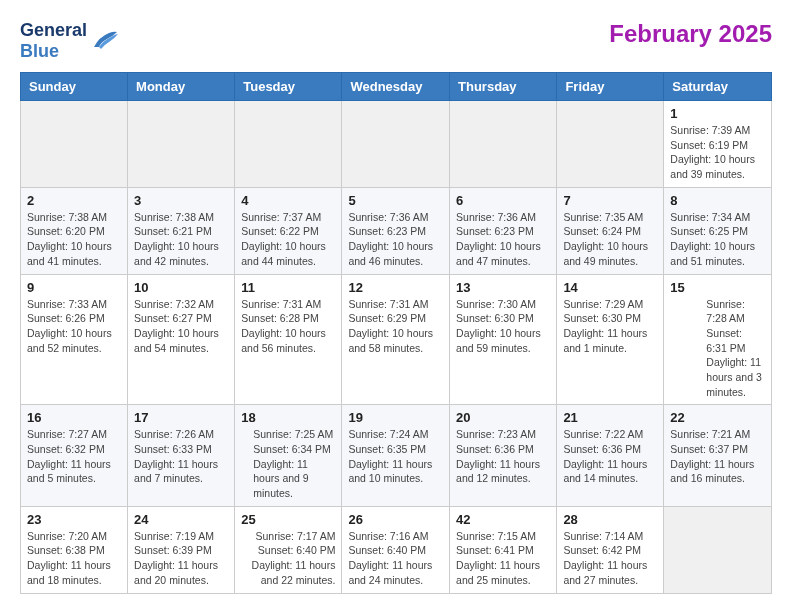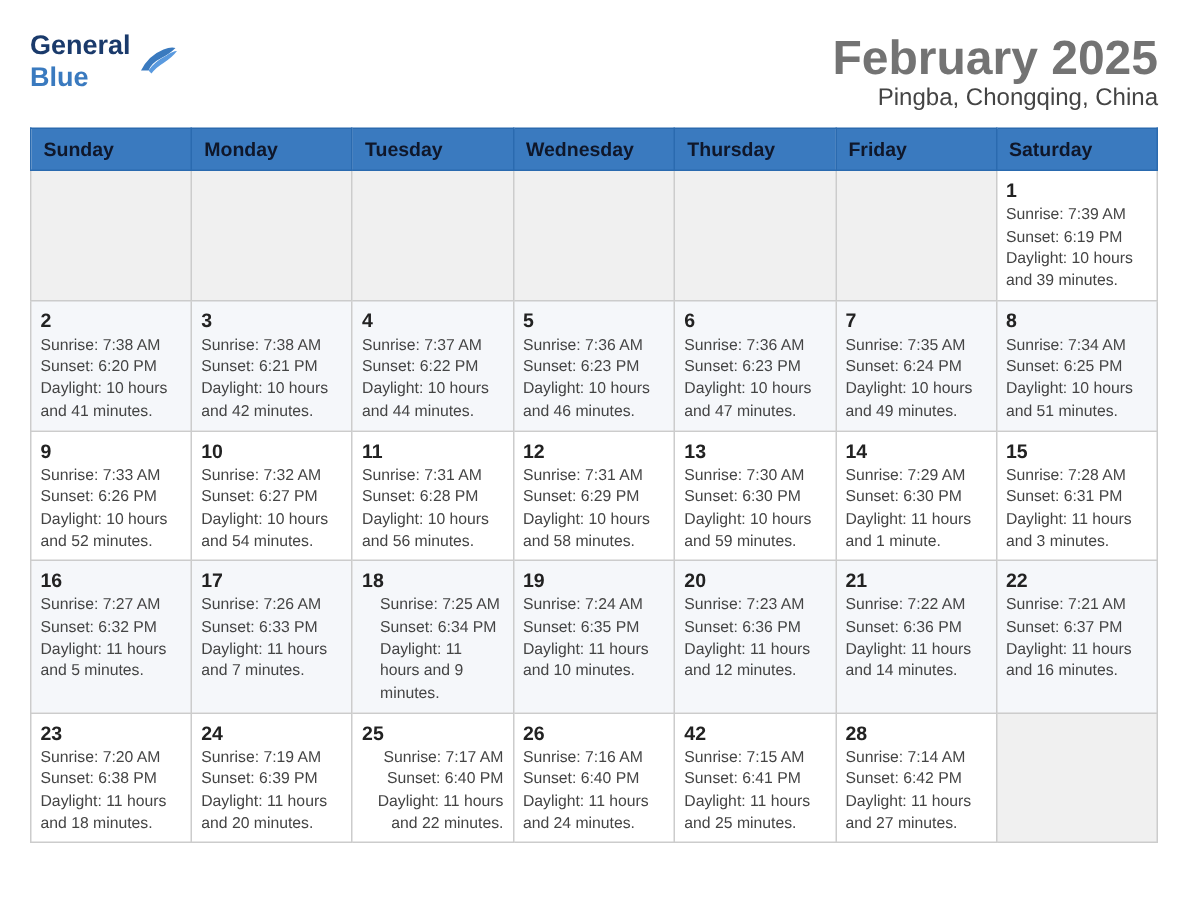--- a/index.html
+++ b/index.html
@@ -27,37 +27,37 @@
     .logo-blue { color: #3a7abf; }
     .logo-bird {
       width: 30px;
       height: 24px;
       margin-left: 2px;
     }
     .title-block {
       text-align: right;
     }
     .title-block h1 {
-      font-size: 32px;
+      font-size: 24px;
       font-weight: bold;
-      color: #737373;
+      color: #a21caf;
     }
     .title-block h2 {
       font-size: 16px;
       font-weight: normal;
       color: #444;
     }
     .calendar {
       width: 100%;
       border-collapse: collapse;
       border: 1px solid #ccc;
     }
     .calendar th {
       background: #3a7abf;
-      color: #0f172a;
+      color: #ffffff;
       text-align: left;
       padding: 6px 8px;
       font-size: 13px;
       border: 1px solid #2a6aaf;
     }
     .calendar td {
       vertical-align: top;
       border: 1px solid #ccc;
       padding: 5px 6px;
       width: 108px;
@@ -94,21 +94,20 @@
       <span class="logo-general">General</span><br>
       <span class="logo-blue">Blue</span>
     </div>
     <svg class="logo-bird" viewBox="0 0 30 24" xmlns="http://www.w3.org/2000/svg">
       <path d="M5 18 Q10 8 20 4 Q25 2 28 3 Q24 7 18 10 Q12 13 10 18 Z" fill="#3a7abf"></path>
       <path d="M10 18 Q14 12 22 8 Q26 5 29 5 Q26 9 20 13 Q15 16 12 20 Z" fill="#5a9adf"></path>
     </svg>
   </div>
   <div class="title-block">
     <h1>February 2025</h1>
-    <h2>Pingba, Chongqing, China</h2>
   </div>
 </div>
 
 <table class="calendar">
   <thead>
     <tr>
     <th>Sunday</th>
         <th>Monday</th>
         <th>Tuesday</th>
         <th>Wednesday</th>
@@ -208,21 +207,21 @@
 Daylight: 10 hours and 59 minutes.</div>
         </td>
         <td>
           <span class="day-num">14</span>
           <div class="day-info" style="white-space: pre-line;">Sunrise: 7:29 AM
 Sunset: 6:30 PM
 Daylight: 11 hours and 1 minute.</div>
         </td>
         <td>
           <span class="day-num">15</span>
-          <div class="day-info" style="white-space: pre-line;">Sunrise: 7:28 AM
+          <div class="day-info" style="white-space: pre-line; margin-left: 36px;">Sunrise: 7:28 AM
 Sunset: 6:31 PM
 Daylight: 11 hours and 3 minutes.</div>
         </td>
       </tr>
       <tr>
         <td>
           <span class="day-num">16</span>
           <div class="day-info" style="white-space: pre-line;">Sunrise: 7:27 AM
 Sunset: 6:32 PM
 Daylight: 11 hours and 5 minutes.</div>

